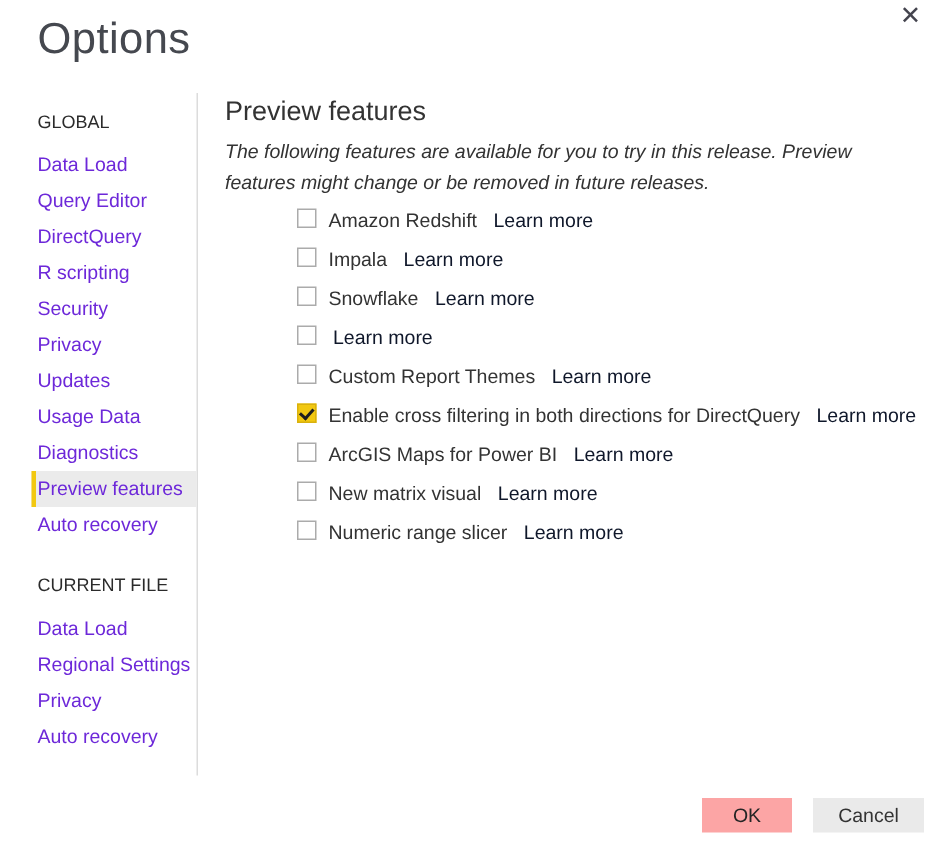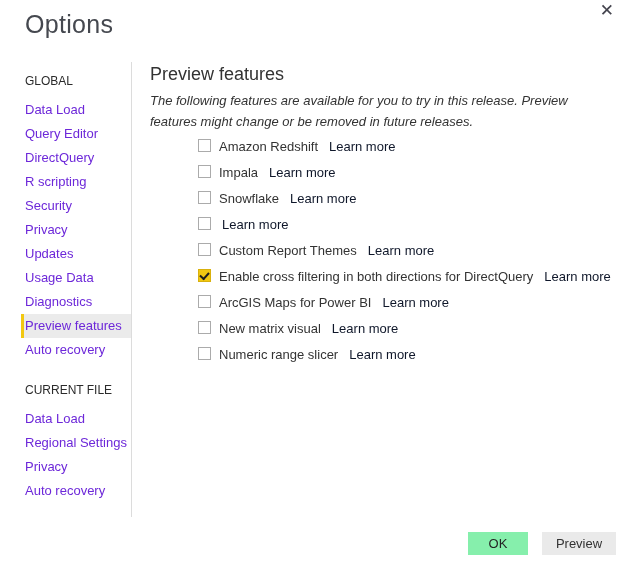--- a/index.html
+++ b/index.html
@@ -3,21 +3,21 @@
 <meta charset="utf-8">
 <style>
   html,body { margin:0; padding:0; }
   body {
     width:624px; height:572px; position:relative; overflow:hidden;
     background:#ffffff; color:#333333;
     font-family:"Liberation Sans","DejaVu Sans",sans-serif; font-size:13px;
   }
   .dialog-title {
     position:absolute; left:25px; top:10px;
-    font-size:25px; font-weight:300; color:#45484f; letter-spacing:0.3px;
+    font-size:29px; font-weight:300; color:#45484f; letter-spacing:0.3px;
   }
   .close-btn {
     position:absolute; top:0px; right:6px; padding:2px 4px;
     font-size:17px; font-weight:300; color:#44444e; line-height:1; cursor:pointer;
     background:none; border:none; font-family:inherit;
   }
   
   .sidebar {
     position:absolute; left:0; top:62px; width:131px; height:455px;
     border-right:1px solid #dcdcdc; box-sizing:content-box;
@@ -54,21 +54,21 @@
   .feature-label { margin-left:8px; color:#333; white-space:nowrap; }
   .learn-more {
     margin-left:11px; color:#0f172a; 
     cursor:pointer; white-space:nowrap;
   }
   
   .btn {
     position:absolute; top:532px; height:23px; border:none; cursor:pointer;
     font-family:inherit; font-size:13px; text-align:center; padding:0;
   }
-  .btn-ok { left:468px; width:60px; background:#86efac; color:#252525; }
+  .btn-ok { left:468px; width:60px; background:#fca5a5; color:#252525; }
   .btn-cancel { left:542px; width:74px; background:#eaeaea; color:#333; }
 </style>
 </head>
 <body>
 
 <div class="dialog-title">Options</div>
 <button class="close-btn">✕</button>
 
 <div class="sidebar">
   <div class="sb-header">GLOBAL</div>
@@ -137,13 +137,13 @@
     </div>
     <div class="feature-row">
       <span class="checkbox"></span>
       <span class="feature-label">Numeric range slicer</span>
       <a class="learn-more">Learn more</a>
     </div>
   </div>
 </div>
 
 <button class="btn btn-ok">OK</button>
-<button class="btn btn-cancel">Preview</button>
+<button class="btn btn-cancel">Cancel</button>
 
 </body></html>

